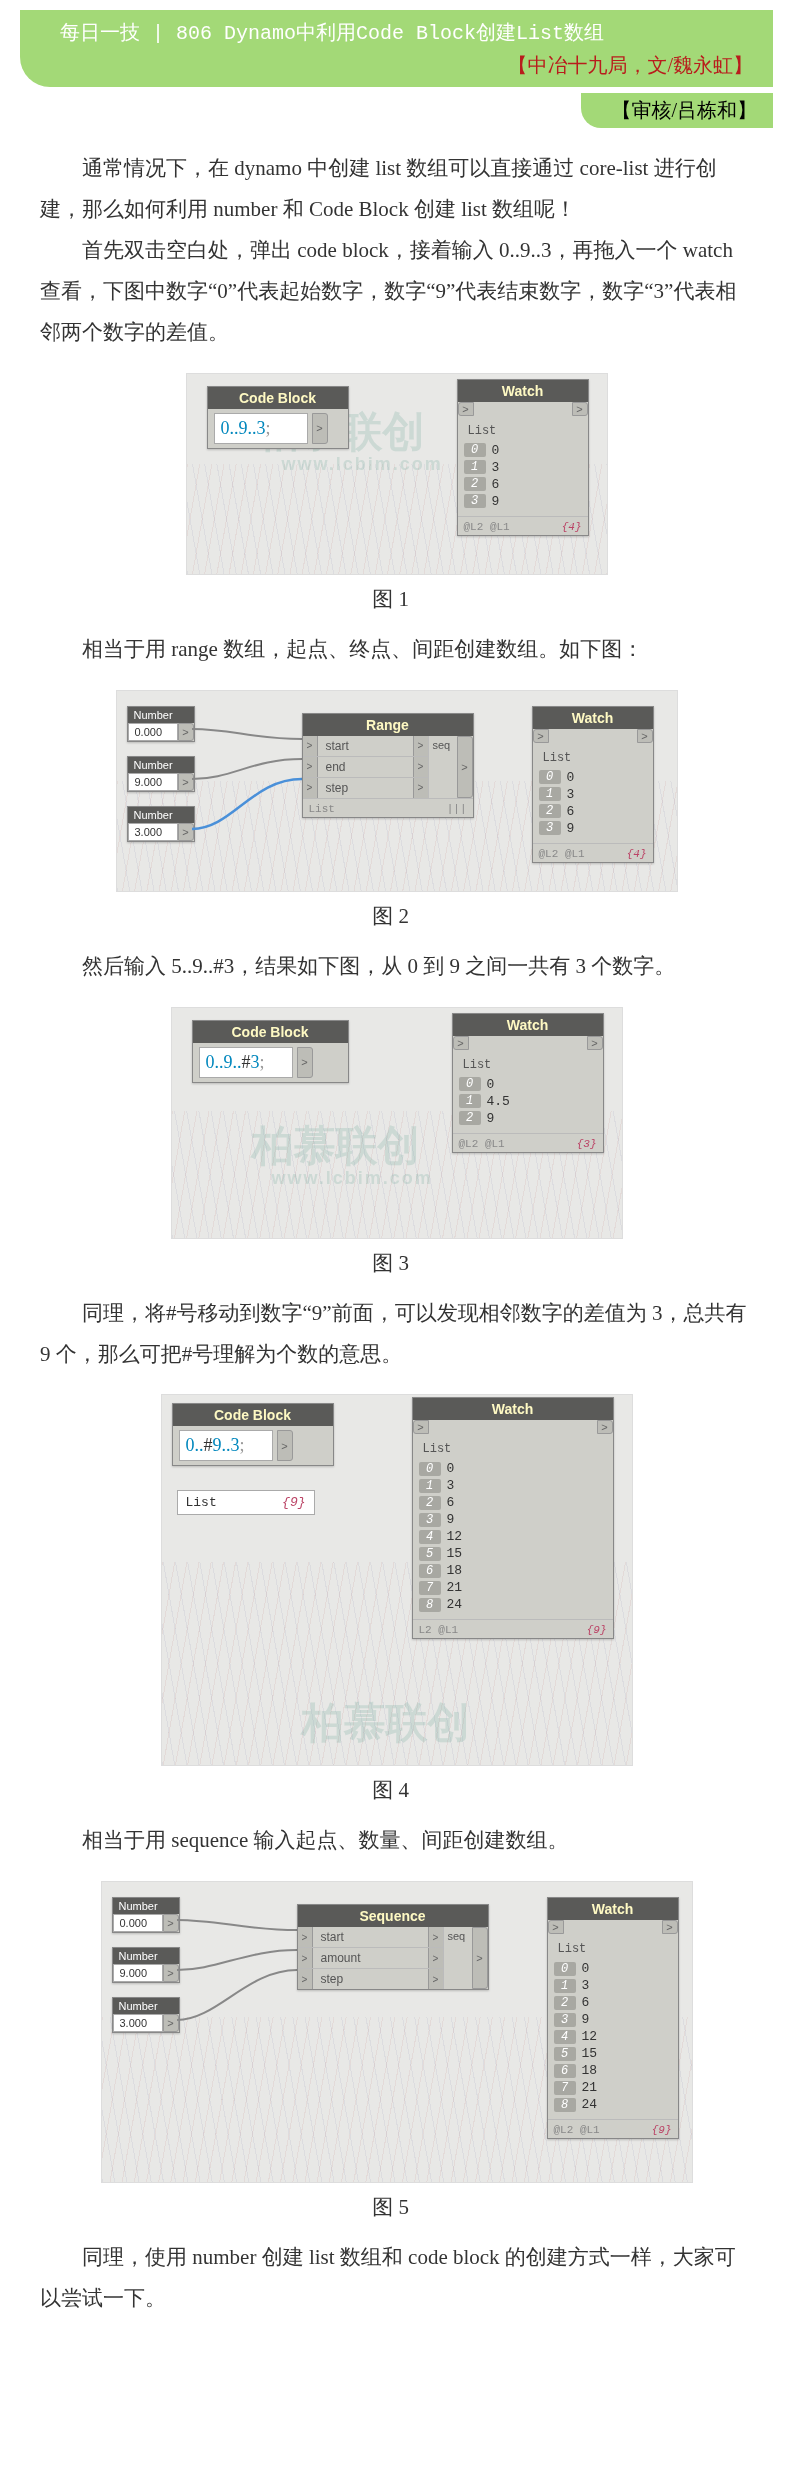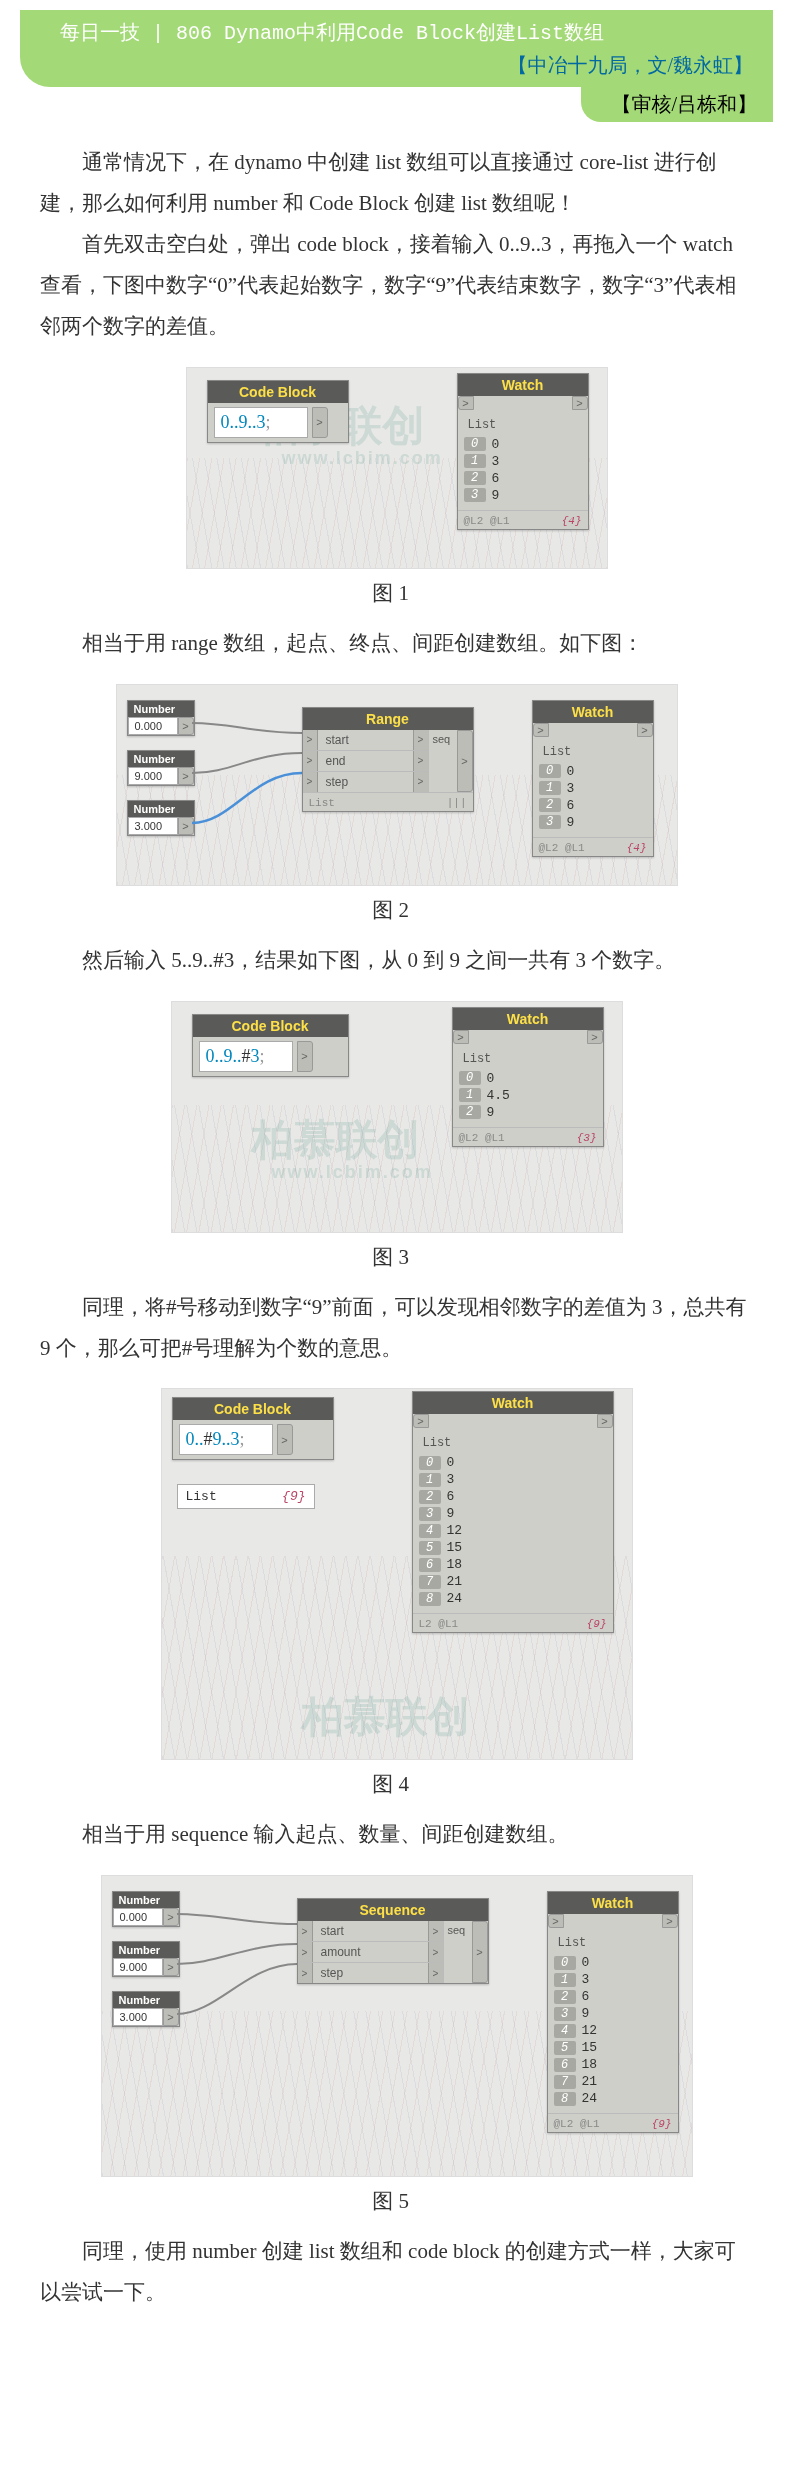--- a/index.html
+++ b/index.html
@@ -19,28 +19,28 @@
   }
   .header-title {
     font-family: "Courier New", monospace;
     font-size: 20px;
     color: #fff;
     line-height: 1.4;
   }
   .header-credit {
     font-family: "SimSun", serif;
     font-size: 20px;
-    color: #0369a1;
+    color: #b91c1c;
     text-align: right;
     margin-top: 4px;
   }
   .reviewer-band {
     display: flex;
     justify-content: flex-end;
-    margin: 0 20px 20px 20px;
+    margin: 6px 20px 20px 20px;
   }
   .reviewer-inner {
     background: #a3d977;
     color: #000;
     font-family: "SimSun", serif;
     font-size: 20px;
     padding: 4px 16px 4px 30px;
     border-radius: 0 0 0 20px;
   }
   .body-text {
@@ -82,21 +82,21 @@
   .node {
     position: absolute;
     border: 1px solid #888;
     background: #cfcfc9;
     font-family: Arial, sans-serif;
     font-size: 12px;
     box-shadow: 0 1px 2px rgba(0,0,0,0.2);
   }
   .node-head {
     background: #5a5a58;
-    color: #fde047;
+    color: #fef9c3;
     font-size: 14px;
     padding: 3px 10px;
     text-align: center;
     font-weight: bold;
   }
   .node-body {
     padding: 4px 6px;
     display: flex;
     align-items: stretch;
     gap: 4px;
@@ -183,21 +183,21 @@
     border: 1px solid #888;
     background: #cfcfc9;
     font-family: Arial, sans-serif;
     box-shadow: 0 1px 2px rgba(0,0,0,0.2);
   }
   .num-head {
     background: #5a5a58;
     color: #fff;
     font-size: 11px;
     padding: 2px 6px;
-    font-weight: bold;
+    font-weight: normal;
   }
   .num-body {
     display: flex;
     align-items: stretch;
   }
   .num-val {
     background: #fff;
     border: 1px solid #aaa;
     padding: 2px 6px;
     font-size: 11px;

